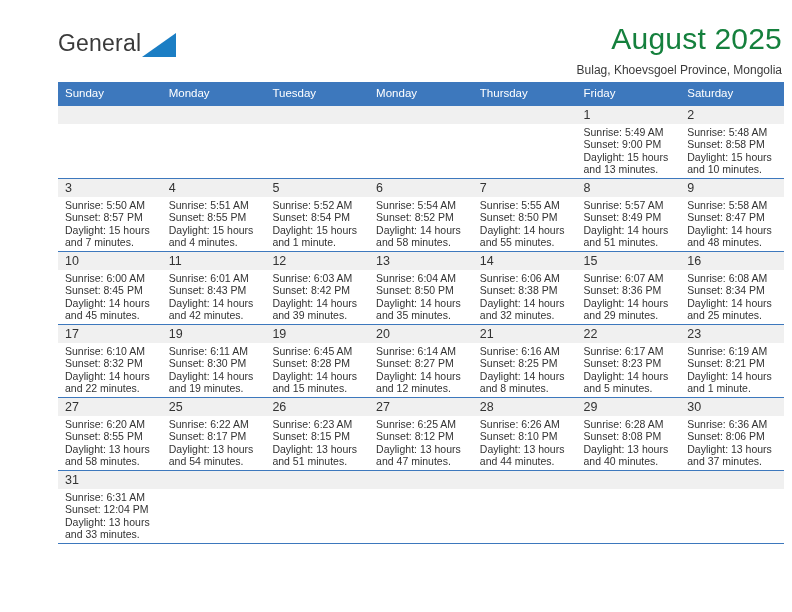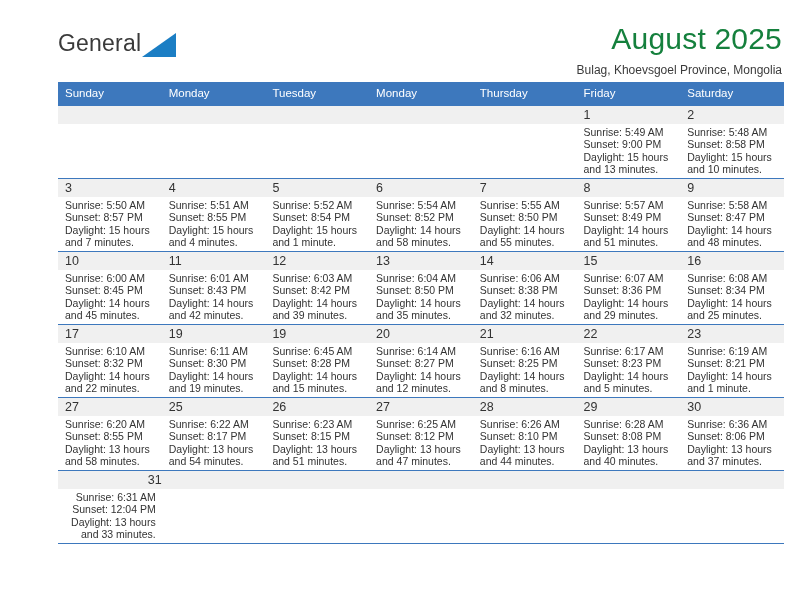--- a/index.html
+++ b/index.html
@@ -97,21 +97,20 @@
   .calendar td {
     vertical-align: top;
     padding: 0;
     border: none;
     border-bottom: 1px solid #3d78bd;
     height: 72px;
     background: #ffffff;
   }
   tr.week:last-child td {
     border-bottom: 1px solid #3d78bd;
-    text-align: right;
   }
   .cell {
     height: 72px;
     box-sizing: border-box;
   }
   .daynum {
     background: #f0f0f0;
     font-size: 12.5px;
     color: #333333;
     padding: 2px 0 3px 7px;

